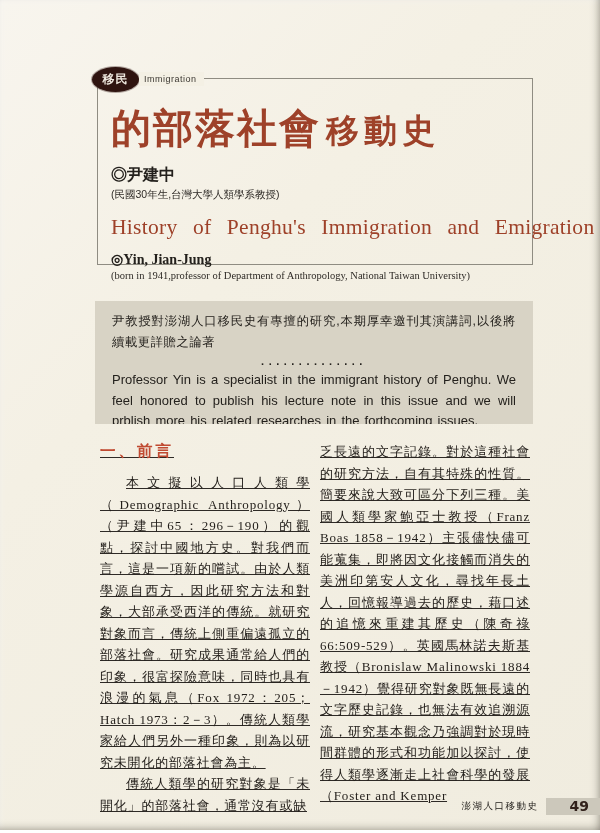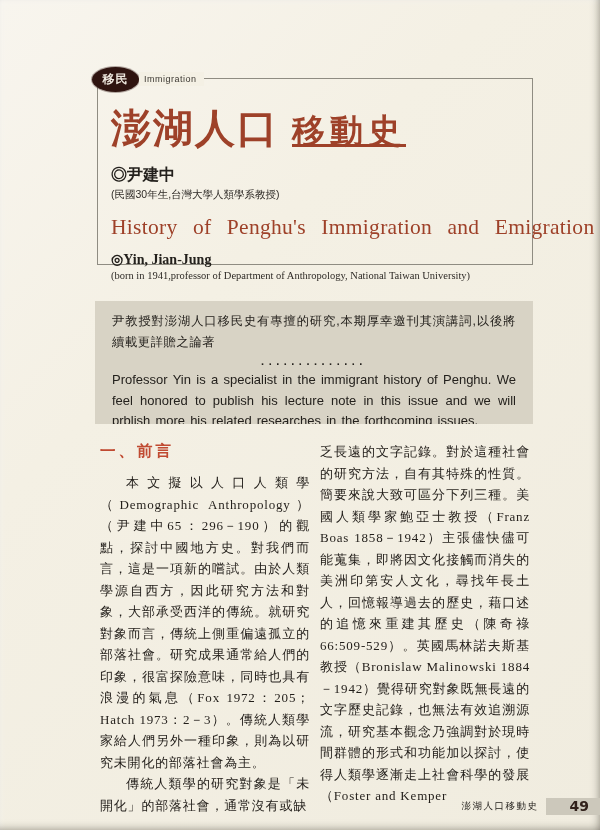--- a/index.html
+++ b/index.html
@@ -39,21 +39,21 @@
     font-size:9px;color:#3c3832;letter-spacing:.5px;
     background:var(--page-bg);padding:2px 7px 2px 5px;
   }
   .title-zh{margin:22px 0 0 13px;white-space:nowrap;color:var(--accent-red);}
   .title-zh-main{
     font-family:"DejaVu Sans",sans-serif;font-weight:900;
     font-size:40px;letter-spacing:2px;
   }
   .title-zh-sub{
     font-family:"DejaVu Serif","Liberation Serif",serif;font-weight:700;
-    font-size:33px;letter-spacing:5px;margin-left:13px;text-decoration:underline;
+    font-size:33px;letter-spacing:5px;margin-left:5px;
   }
   .author-zh{margin:9px 0 0 13px;font-size:16px;font-weight:700;color:#23201c;}
   .author-note-zh{margin:2px 0 0 13px;font-size:10.5px;color:#2e2a26;}
   .title-en{
     margin:13px 0 0 13px;font-family:"Liberation Serif",serif;
     font-size:21.5px;color:var(--accent-red);word-spacing:.45em;letter-spacing:.3px;
     font-weight:400;white-space:nowrap;
   }
   .author-en{margin:11px 0 0 13px;font-family:"Liberation Serif",serif;font-size:14px;font-weight:700;color:#23201c;}
   .author-note-en{margin:2px 0 0 13px;font-family:"Liberation Serif",serif;font-size:10.5px;color:#2e2a26;}
@@ -71,20 +71,21 @@
     line-height:13px;margin:3px 0 2px 0;color:#24211d;
   }
   .abstract-en{
     font-size:13px;line-height:20.5px;color:#24211d;text-align:justify;word-spacing:1.5px;
   }
   
   .article{
     position:absolute;left:100px;top:441px;width:430px;
     display:flex;gap:10px;
     font-family:"Liberation Serif","DejaVu Serif",serif;
+    text-decoration:underline;
   }
   .col{width:210px;}
   .section-heading{
     font-family:"DejaVu Sans","Liberation Sans",sans-serif;
     color:var(--heading-red);font-size:15.5px;font-weight:700;
     letter-spacing:3px;margin-bottom:10px;
   }
   .body-para{
     font-size:13px;line-height:21.5px;letter-spacing:.8px;
     text-align:justify;color:#211d19;
@@ -105,21 +106,21 @@
 </head>
 <body>
 
 <div class="page">
 
   <header class="header-box">
     <div class="badge-row">
       <span class="badge">移民</span>
       <span class="badge-label">Immigration</span>
     </div>
-    <h1 class="title-zh"><span class="title-zh-main">澎湖人口</span><span class="title-zh-sub">移動史</span></h1>
+    <h1 class="title-zh"><span class="title-zh-main">的部落社會</span><span class="title-zh-sub">移動史</span></h1>
     <div class="author-zh">◎尹建中</div>
     <div class="author-note-zh">(民國30年生,台灣大學人類學系教授)</div>
     <h2 class="title-en">History of Penghu's Immigration and Emigration</h2>
     <div class="author-en">◎Yin, Jian-Jung</div>
     <div class="author-note-en">(born in 1941,professor of Department of Anthropology, National Taiwan University)</div>
   </header>
 
   <section class="abstract-box">
     <p class="abstract-zh">尹教授對澎湖人口移民史有專擅的研究,本期厚幸邀刊其演講詞,以後將續載更詳贍之論著</p>
     <div class="abstract-dots">..............</div>

